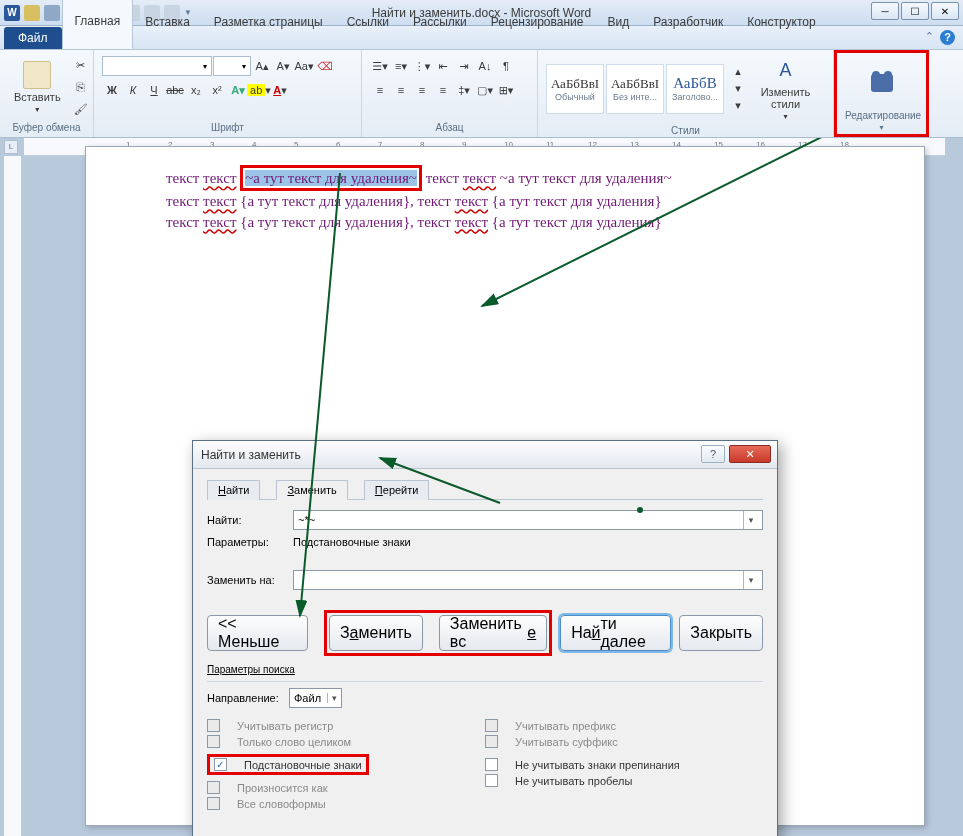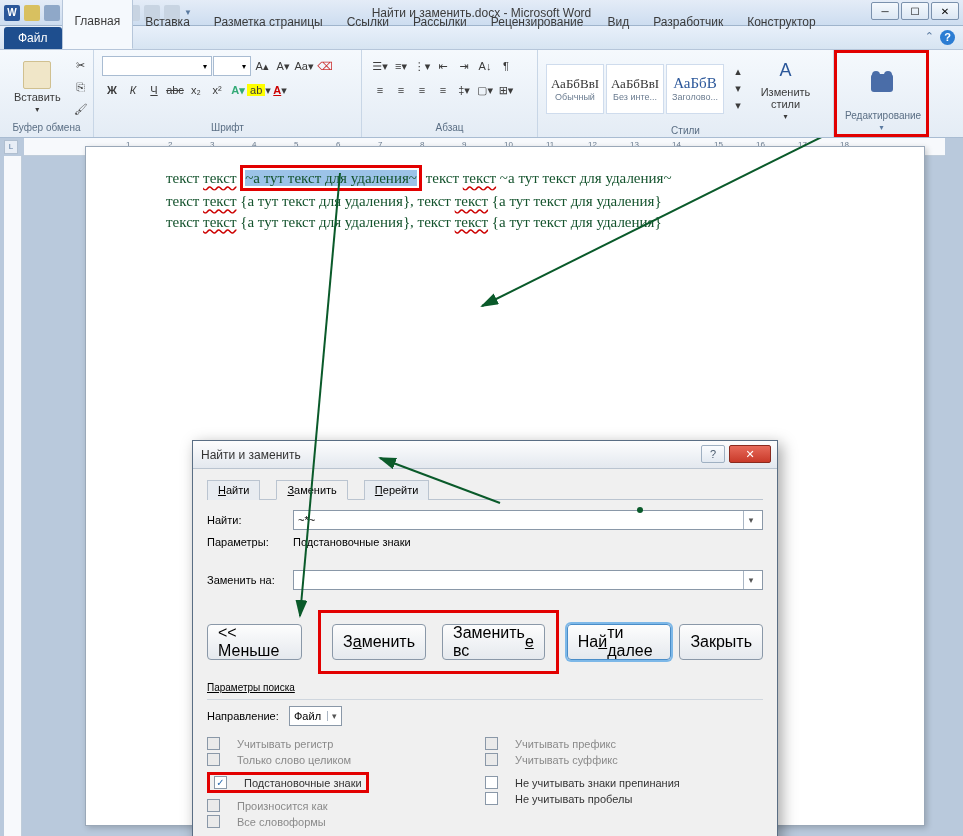--- a/index.html
+++ b/index.html
@@ -42,21 +42,21 @@
 .binoc { width:22px; height:18px; display:inline-block; background:#4a6da8; border-radius:3px; position:relative; }
 .binoc::before,.binoc::after{content:"";position:absolute;width:8px;height:8px;background:#4a6da8;border-radius:50%;top:-3px;}
 .binoc::before{left:1px;} .binoc::after{right:1px;}
 
 
 .doc-area { position:relative; background:#b9c9dc; height:698px; }
 .ruler { height:18px; background:#f7f9fc; border-bottom:1px solid #c0cdda; position:relative; margin-left:24px; margin-right:18px; font-size:8px; color:#6b7c90; overflow:hidden; }
 .ruler-tick { position:absolute; top:2px; }
 .vruler { position:absolute; left:4px; top:18px; width:18px; bottom:0; background:#f7f9fc; border-right:1px solid #c0cdda; }
 .page { position:absolute; left:85px; top:8px; width:840px; height:680px; background:#fff; border:1px solid #9aa8b8; box-shadow:2px 2px 6px rgba(0,0,0,0.2); padding:18px 80px; }
-.page-text { font-family:"Times New Roman",serif; font-size:15px; line-height:1.35; color:#14532d; }
+.page-text { font-family:"Times New Roman",serif; font-size:15px; line-height:1.35; color:#701a75; }
 .page-text .wavy { text-decoration: underline wavy #cc0000; text-underline-offset:2px; }
 .hl { background:#9cc3e8; }
 .hl-box { border:3px solid #e20000; padding:0 2px; display:inline-block; }
 
 
 .dialog { position:absolute; left:192px; top:302px; width:586px; height:472px; background:#f0f0f0; border:1px solid #5a6e84; box-shadow:4px 4px 14px rgba(0,0,0,0.35); }
 .dlg-title { height:28px; background:linear-gradient(#fdfdfd,#e3e8ef); border-bottom:1px solid #bac4d0; display:flex; align-items:center; padding:0 8px; font-size:12px; color:#333; position:relative; }
 .dlg-close { position:absolute; right:6px; top:4px; width:42px; height:18px; background:linear-gradient(#e76a5a,#c93a2a); border:1px solid #8a2a1e; border-radius:2px; color:#fff; text-align:center; line-height:16px; font-size:11px; }
 .dlg-help { position:absolute; right:52px; top:4px; width:24px; height:18px; border:1px solid #9fb0c2; background:linear-gradient(#fafcfe,#e2e9f1); border-radius:2px; text-align:center; line-height:16px; font-size:11px; color:#4a5b6e; }
 .dlg-body { padding:10px 14px; }
@@ -297,21 +297,21 @@
         <label>Заменить на:</label>
         <div class="combo">
             <span></span>
             <span class="dd">▾</span>
           </div>
       </div>
 
       <div class="btn-row">
         <div class="dlg-btn">&lt;&lt; Меньше</div>
         <div style="flex:1"></div>
-        <span class="red-box" style="padding:11px;display:inline-flex;gap:16px">
+        <span class="red-box" style="padding:2px;display:inline-flex;gap:16px">
           <div class="dlg-btn">З<u>а</u>менить</div>
           <div class="dlg-btn">Заменить вс<u>е</u></div>
         </span>
         <div class="dlg-btn hl-btn">На<u>й</u>ти далее</div>
         <div class="dlg-btn">Закрыть</div>
       </div>
 
       <div class="fieldset-label">Параметры поиска</div>
       <div style="border-top:1px solid #cfd6de;padding-top:6px">
         <div class="form-row" style="margin-bottom:8px">

